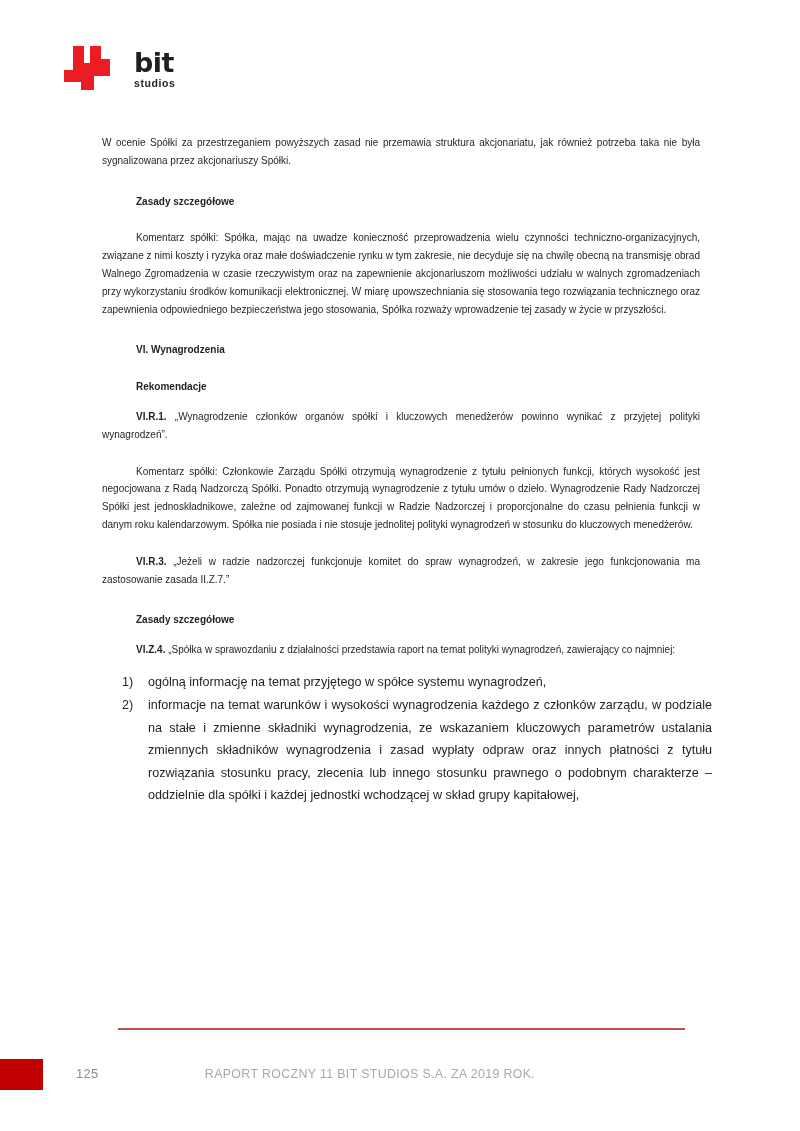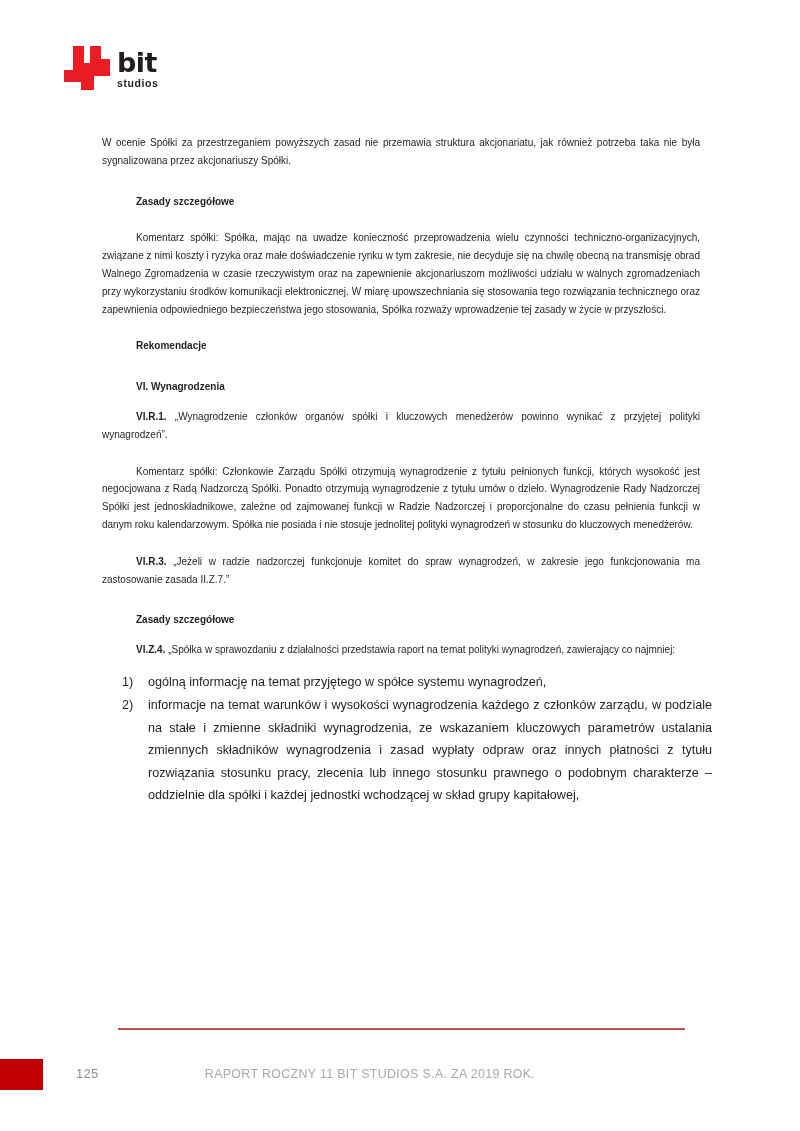--- a/index.html
+++ b/index.html
@@ -30,21 +30,21 @@
     position: absolute;
     top: 46px;
     left: 64px;
     height: 52px;
     display: flex;
     align-items: flex-start;
   }
   .logo {
     display: flex;
     align-items: flex-end;
-    gap: 7px;
+    gap: 24px;
   }
   .logo-mark {
     position: relative;
     width: 46px;
     height: 44px;
     background: #ec1c24;
     flex: 0 0 auto;
   }
   
   .logo-mark .cut {
@@ -212,23 +212,23 @@
 
   <div class="content">
 
     <p class="lead">W ocenie Spółki za przestrzeganiem powyższych zasad nie przemawia struktura akcjonariatu, jak również potrzeba taka nie była sygnalizowana przez akcjonariuszy Spółki.</p>
 
     <p class="heading gap-lg">Zasady szczegółowe</p>
 
 
     <p class="indent gap-md">Komentarz spółki: Spółka, mając na uwadze konieczność przeprowadzenia wielu czynności techniczno-organizacyjnych, związane z nimi koszty i ryzyka oraz małe doświadczenie rynku w tym zakresie, nie decyduje się na chwilę obecną na transmisję obrad Walnego Zgromadzenia w czasie rzeczywistym oraz na zapewnienie akcjonariuszom możliwości udziału w walnych zgromadzeniach przy wykorzystaniu środków komunikacji elektronicznej. W miarę upowszechniania się stosowania tego rozwiązania technicznego oraz zapewnienia odpowiedniego bezpieczeństwa jego stosowania, Spółka rozważy wprowadzenie tej zasady w życie w przyszłości.</p>
 
+    <p class="heading gap-lg">VI. Wynagrodzenia</p>
+
     <p class="heading gap-md">Rekomendacje</p>
-
-    <p class="heading gap-lg">VI. Wynagrodzenia</p>
 
     <p class="indent gap-xs"><span class="lbl">VI.R.1.</span><span> „Wynagrodzenie członków organów spółki i kluczowych menedżerów powinno wynikać z przyjętej polityki wynagrodzeń”.</span></p>
 
     <p class="indent gap-md">Komentarz spółki: Członkowie Zarządu Spółki otrzymują wynagrodzenie z tytułu pełnionych funkcji, których wysokość jest negocjowana z Radą Nadzorczą Spółki. Ponadto otrzymują wynagrodzenie z tytułu umów o dzieło. Wynagrodzenie Rady Nadzorczej Spółki jest jednoskładnikowe, zależne od zajmowanej funkcji w Radzie Nadzorczej i proporcjonalne do czasu pełnienia funkcji w danym roku kalendarzowym. Spółka nie posiada i nie stosuje jednolitej polityki wynagrodzeń w stosunku do kluczowych menedżerów.</p>
 
     <p class="indent gap-md"><span class="lbl">VI.R.3.</span><span> „Jeżeli w radzie nadzorczej funkcjonuje komitet do spraw wynagrodzeń, w zakresie jego funkcjonowania ma zastosowanie zasada II.Z.7.”</span></p>
 
 
     <p class="heading gap-lg">Zasady szczegółowe</p>
 

